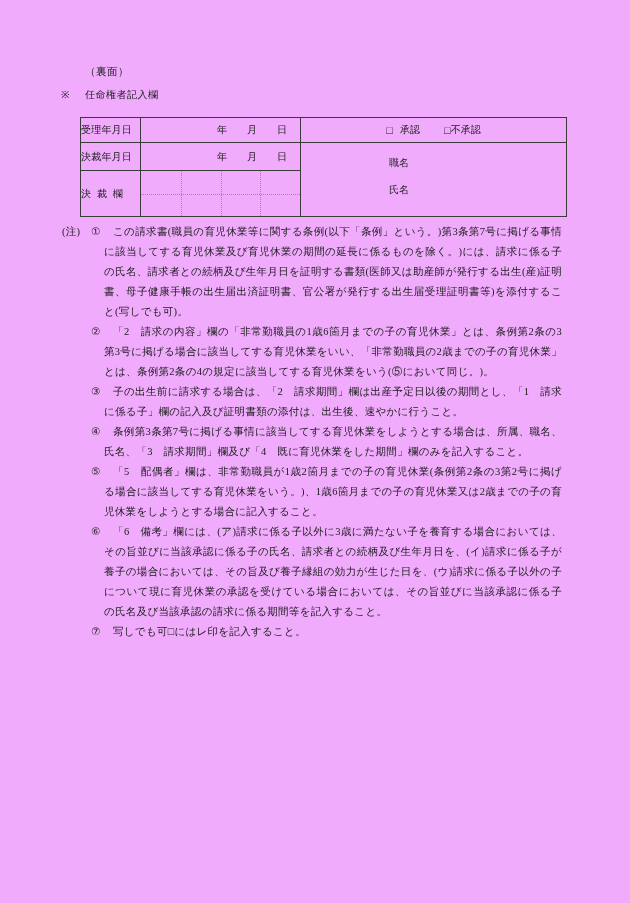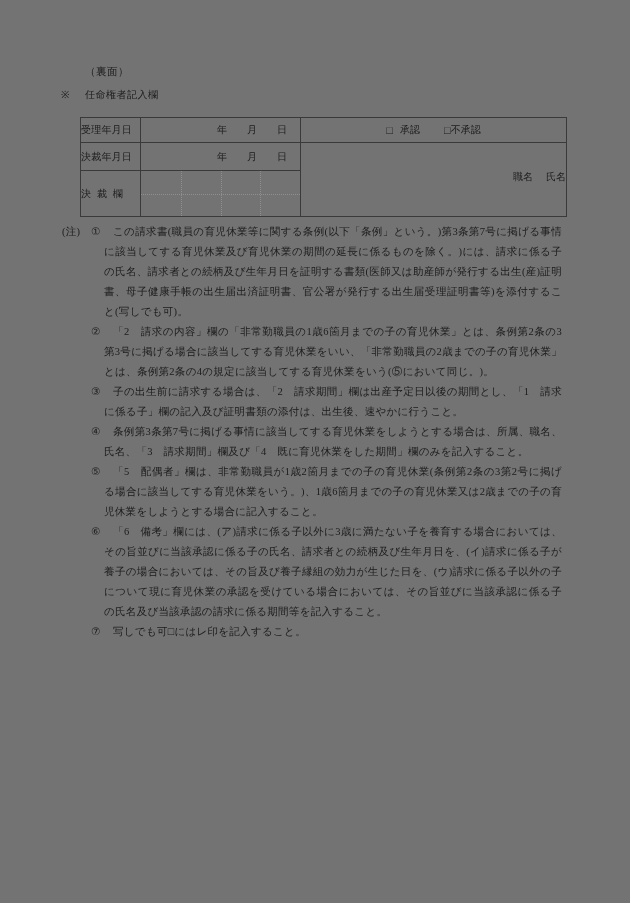--- a/index.html
+++ b/index.html
@@ -1,21 +1,21 @@
 <!DOCTYPE html>
 <html><head>
 <meta charset="utf-8">
 <style>
   html,body{margin:0;padding:0;}
   body{
     width:630px;height:903px;background:#ffffff;
     font-family:"Liberation Serif","DejaVu Serif",serif;
     color:#1c1c1c;
   }
-  .page{position:relative;width:630px;height:903px;background:#737373;overflow:hidden;}
+  .page{position:relative;width:630px;height:903px;background:#f0abfc;overflow:hidden;}
 
   
   .side-label{position:absolute;left:85px;top:65px;font-size:10.5px;line-height:14px;letter-spacing:0.5px;}
   .section-line{position:absolute;left:61px;top:88px;font-size:10px;line-height:14px;letter-spacing:0.5px;}
   .section-line .mark{margin-right:15px;}
 
   
   table.approval{
     position:absolute;left:80px;top:117px;width:486px;
     border-collapse:collapse;table-layout:fixed;
@@ -27,21 +27,21 @@
   td.lbl.spaced{word-spacing:3px;}
   tr.r1{height:25px;} tr.r2{height:28px;} tr.r3{height:46px;}
   td.date-cell{vertical-align:middle;}
   .date-units{display:flex;justify-content:flex-end;gap:20px;padding-right:13px;}
   td.approve-cell{vertical-align:middle;}
   .approve-row{display:flex;justify-content:center;align-items:center;}
   .approve-row .cb{font-size:11px;}
   .approve-row .gap-s{width:7px;}
   .approve-row .gap-l{width:24px;}
   td.signer-cell{position:relative;}
-  .signer-box{display:flex;flex-direction:row;justify-content:flex-end;gap:13px;height:100%;
+  .signer-box{display:flex;flex-direction:column;justify-content:flex-end;gap:13px;height:100%;
               padding-left:88px;padding-bottom:6px;box-sizing:border-box;}
   td.grid-cell{position:relative;}
   .vdot{position:absolute;top:0;bottom:0;width:0;border-left:1px dotted #8f8f8f;}
   .vdot.v1{left:25%;} .vdot.v2{left:50%;} .vdot.v3{left:75%;}
   .hdot{position:absolute;left:0;right:0;top:50%;height:0;border-top:1px dotted #8f8f8f;}
 
   
   .notes{position:absolute;left:62px;top:222px;width:500px;font-size:10.5px;
          line-height:20px;letter-spacing:0.3px;}
   .notes-label{position:absolute;left:0;top:0;}

